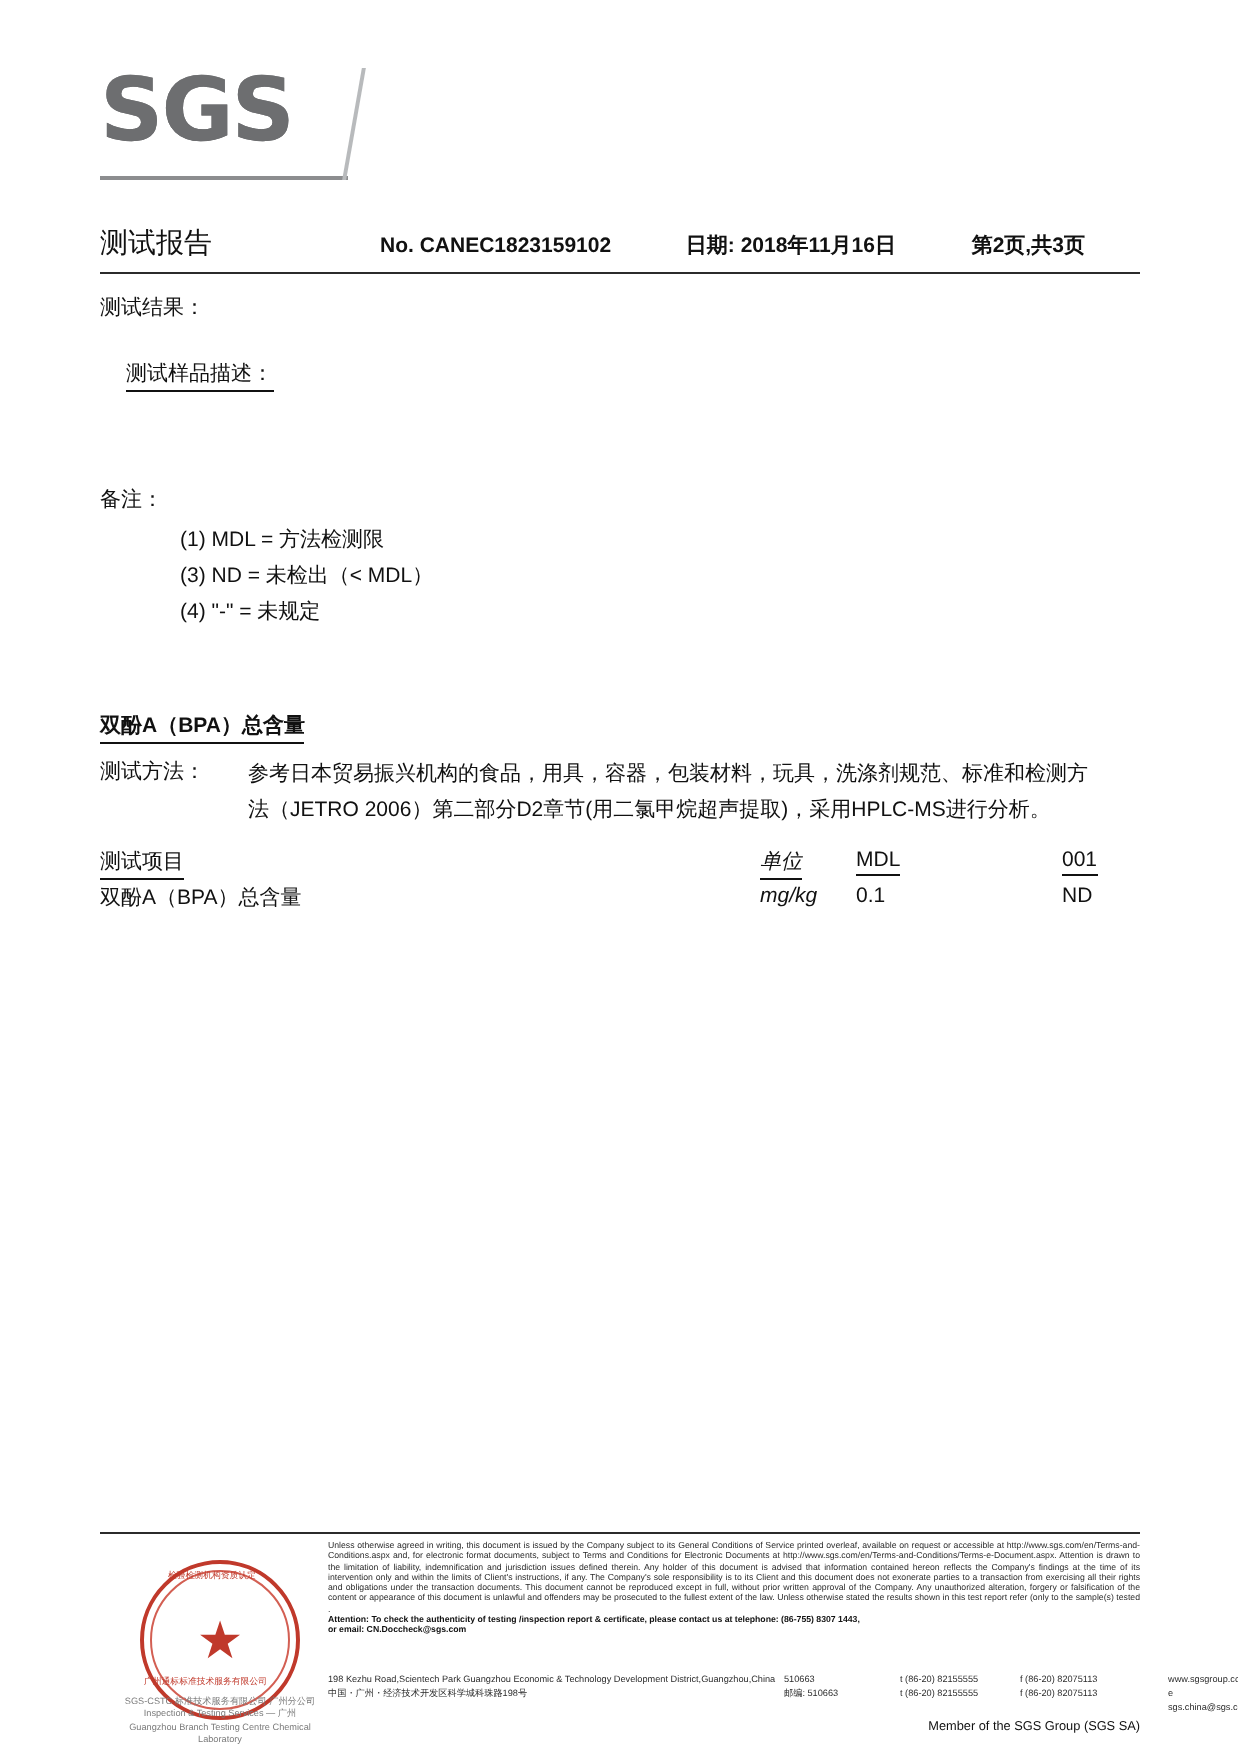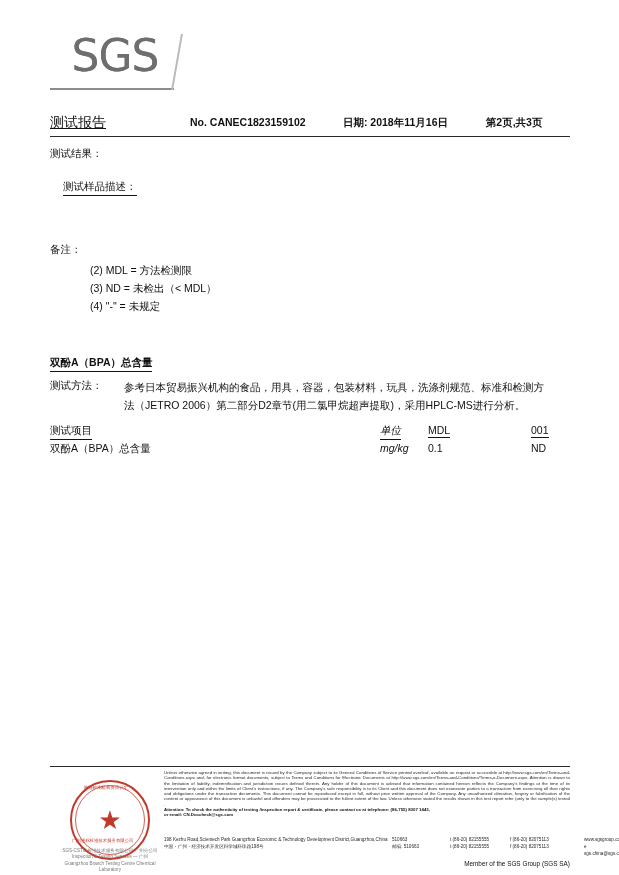--- a/index.html
+++ b/index.html
@@ -24,30 +24,29 @@
   }
   
   .logo-block {
     position: absolute;
     left: 50px;
     top: 34px;
     width: 130px;
   }
   .logo-text {
     font-family: "DejaVu Sans", sans-serif;
-    font-weight: normal;
+    font-weight: bold;
     font-size: 44px;
     letter-spacing: -1px;
     color: #6d6e70;
     line-height: 44px;
     background: linear-gradient(180deg,#9a9b9d 0%, #6d6e70 55%, #4d4e50 100%);
     -webkit-background-clip: text;
     background-clip: text;
     color: #6d6e70;
-    text-align: center;
   }
   .logo-rule {
     position: absolute;
     left: 50px;
     top: 88px;
     width: 124px;
     height: 2px;
     background: #8c8d8f;
   }
   .logo-slash {
@@ -64,21 +63,20 @@
   .title-row {
     position: absolute;
     left: 50px;
     top: 113px;
     width: 520px;
   }
   .doc-title {
     font-size: 14px;
     color: #111;
     display: inline-block;
-    text-decoration: underline;
   }
   .title-right {
     position: absolute;
     left: 140px;
     top: 3px;
     font-size: 10.5px;
     color: #111;
     width: 420px;
     font-weight: bold;
   }
@@ -326,21 +324,21 @@
   </div>
   <div class="hr-main"></div>
 
   <div class="lbl res-label">测试结果：</div>
 
   <div class="lbl sample-desc-label">测试样品描述：</div>
 
 
   <div class="lbl remark-label">备注：</div>
   <div class="remark-list">
-    <div>(2) MDL = 方法检测限</div>
+    <div>(1) MDL = 方法检测限</div>
     <div>(3) ND = 未检出（&lt; MDL）</div>
     <div>(4) "-" = 未规定</div>
   </div>
 
   <div class="bpa-head">双酚A（BPA）总含量</div>
   <div class="method-label">测试方法：</div>
   <div class="method-text">参考日本贸易振兴机构的食品，用具，容器，包装材料，玩具，洗涤剂规范、标准和检测方法（JETRO 2006）第二部分D2章节(用二氯甲烷超声提取)，采用HPLC-MS进行分析。</div>
 
   <div class="res-table">
     <div class="res-header">

